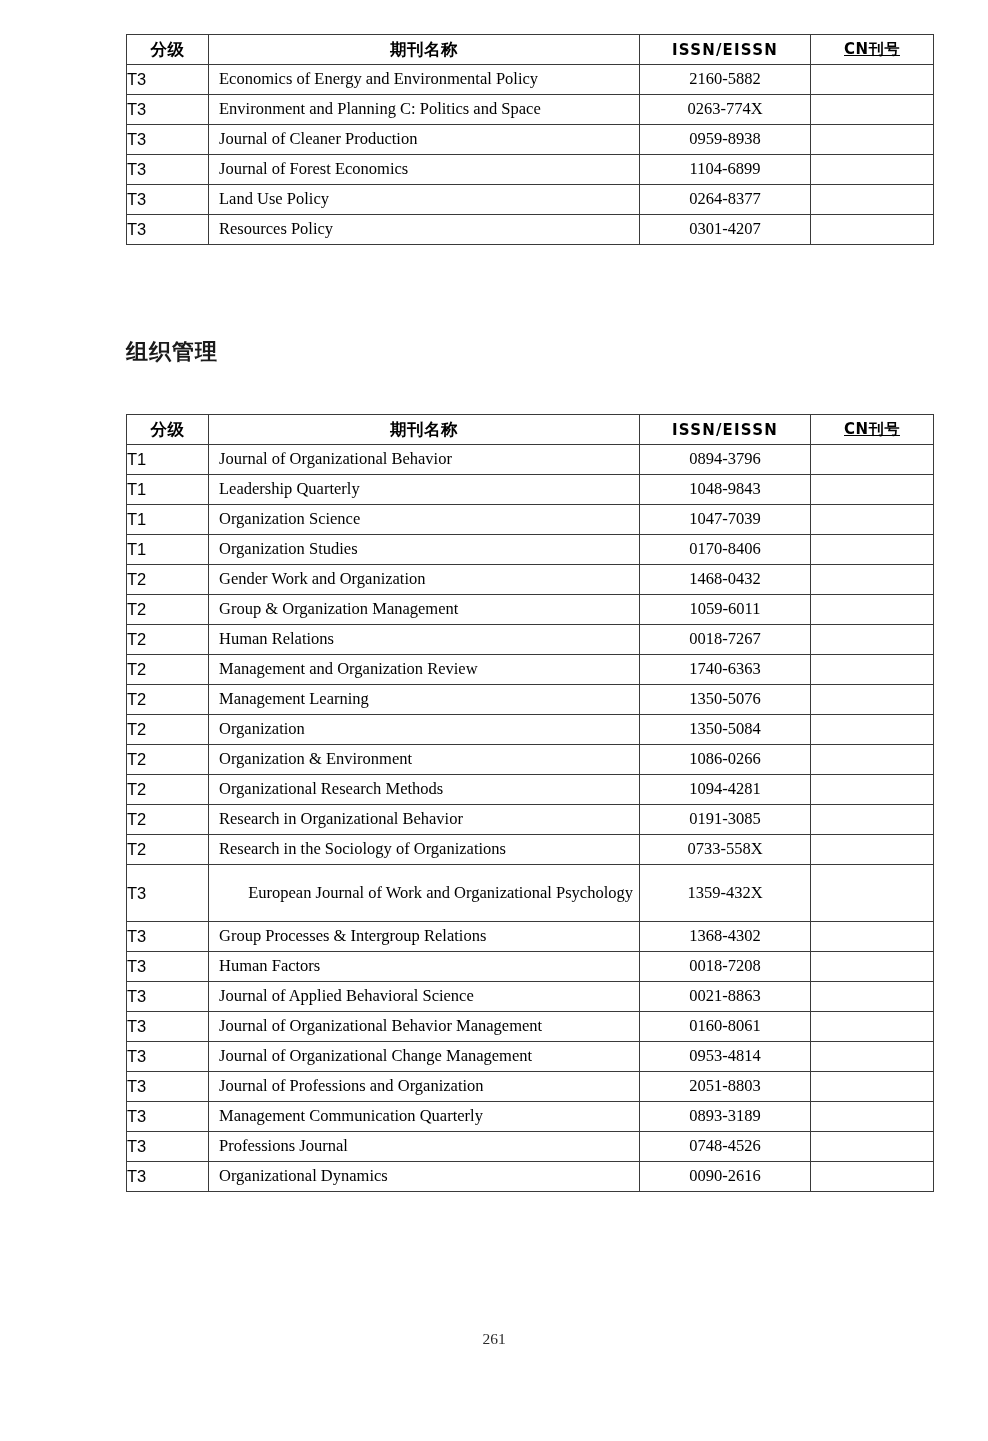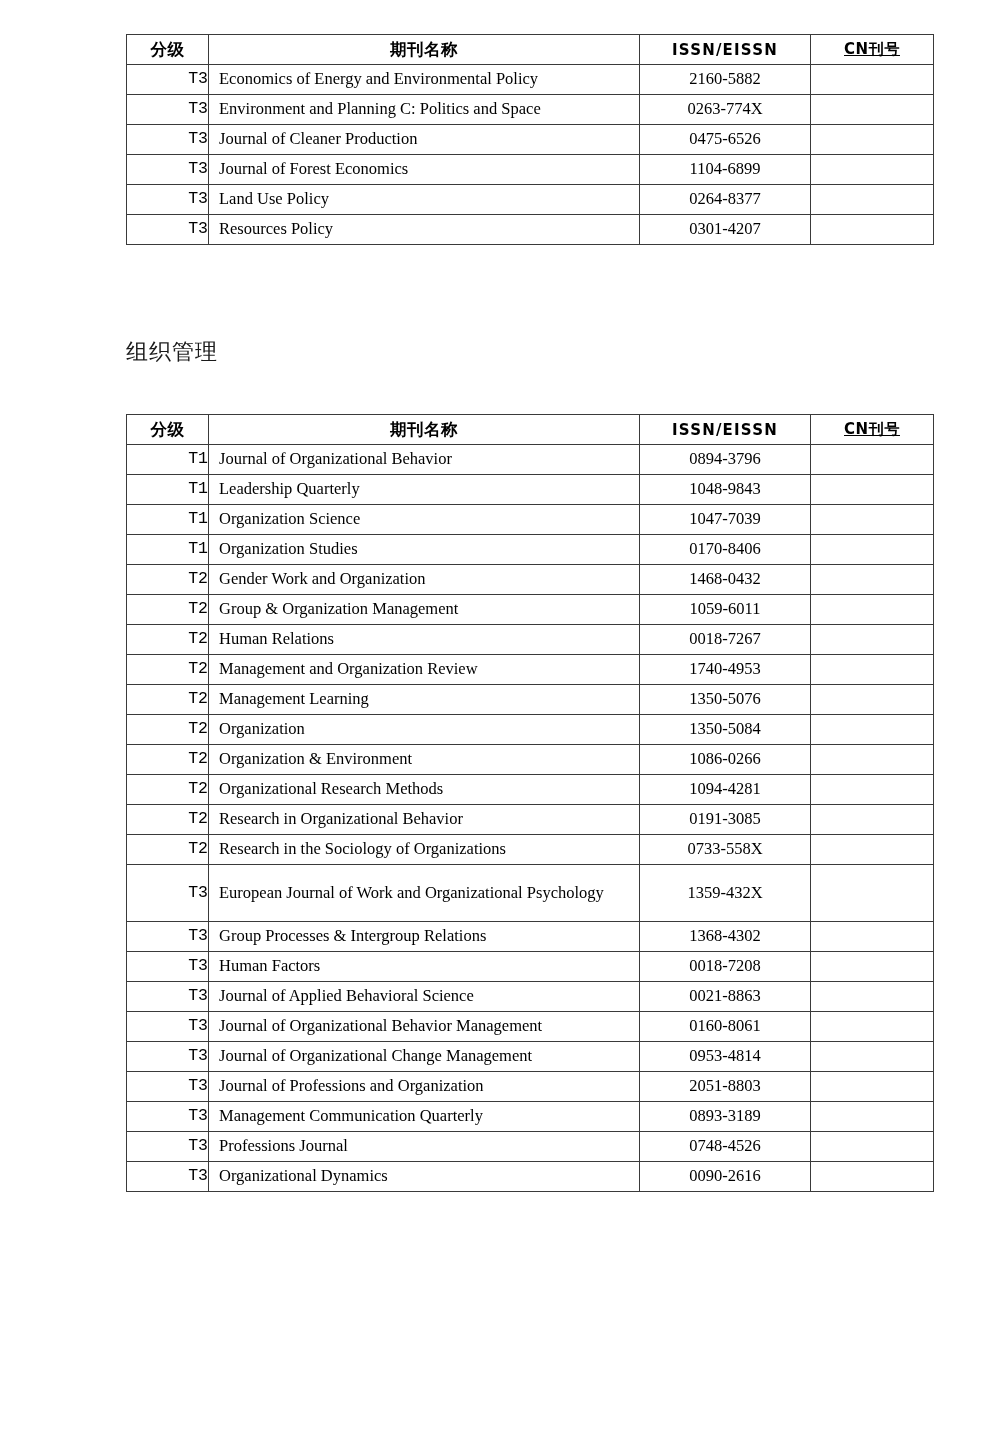--- a/index.html
+++ b/index.html
@@ -66,22 +66,22 @@
     text-decoration: underline;
   }
 
   .journal-table tbody td {
     height: 29px;
     font-size: 16.5px;
     line-height: 1.25;
   }
 
   .cell-rank {
-    text-align: right;
-    font-family: Liberation Mono, monospace;
+    text-align: left;
+    font-family: Liberation Sans, sans-serif;
   }
   .cell-name {
     text-align: left;
     padding-left: 10px !important;
     padding-right: 6px !important;
     font-family: "Liberation Serif", "DejaVu Serif", serif;
     margin-top: 48px;
   }
   .cell-issn {
     text-align: center;
@@ -92,30 +92,31 @@
   }
 
   
   .journal-table tbody tr.tall td {
     height: 52px;
   }
   .journal-table tbody tr.tall td.cell-name {
     line-height: 1.72;
     padding-top: 2px !important;
     padding-bottom: 2px !important;
+    text-align: right;
   }
 
   
   #table-top      { top: 34px; }
   #section-title  {
     position: absolute;
     left: 126px;
     top: 337px;
     font-family: "DejaVu Sans", "Liberation Sans", sans-serif;
-    font-weight: normal;
+    font-weight: bold;
     font-size: 22px;
     letter-spacing: 1px;
     color: #1a1a1a;
   }
   #table-org      { top: 414px; }
 
   #page-number {
     position: absolute;
     left: 0;
     right: 0;
@@ -155,21 +156,21 @@
         </tr>
         <tr>
           <td class="cell-rank">T3</td>
           <td class="cell-name">Environment and Planning C: Politics and Space</td>
           <td class="cell-issn">0263-774X</td>
           <td class="cell-cn"></td>
         </tr>
         <tr>
           <td class="cell-rank">T3</td>
           <td class="cell-name">Journal of Cleaner Production</td>
-          <td class="cell-issn">0475-6526</td>
+          <td class="cell-issn">0959-8938</td>
           <td class="cell-cn"></td>
         </tr>
         <tr>
           <td class="cell-rank">T3</td>
           <td class="cell-name">Journal of Forest Economics</td>
           <td class="cell-issn">1104-6899</td>
           <td class="cell-cn"></td>
         </tr>
         <tr>
           <td class="cell-rank">T3</td>
@@ -242,21 +243,21 @@
         </tr>
         <tr>
           <td class="cell-rank">T2</td>
           <td class="cell-name">Human Relations</td>
           <td class="cell-issn">0018-7267</td>
           <td class="cell-cn"></td>
         </tr>
         <tr>
           <td class="cell-rank">T2</td>
           <td class="cell-name">Management and Organization Review</td>
-          <td class="cell-issn">1740-4953</td>
+          <td class="cell-issn">1740-6363</td>
           <td class="cell-cn"></td>
         </tr>
         <tr>
           <td class="cell-rank">T2</td>
           <td class="cell-name">Management Learning</td>
           <td class="cell-issn">1350-5076</td>
           <td class="cell-cn"></td>
         </tr>
         <tr>
           <td class="cell-rank">T2</td>
@@ -344,14 +345,15 @@
         </tr>
         <tr>
           <td class="cell-rank">T3</td>
           <td class="cell-name">Organizational Dynamics</td>
           <td class="cell-issn">0090-2616</td>
           <td class="cell-cn"></td>
         </tr>
       </tbody>
   </table>
 
+  <div id="page-number">261</div>
 
 </div>
 
 </body></html>

